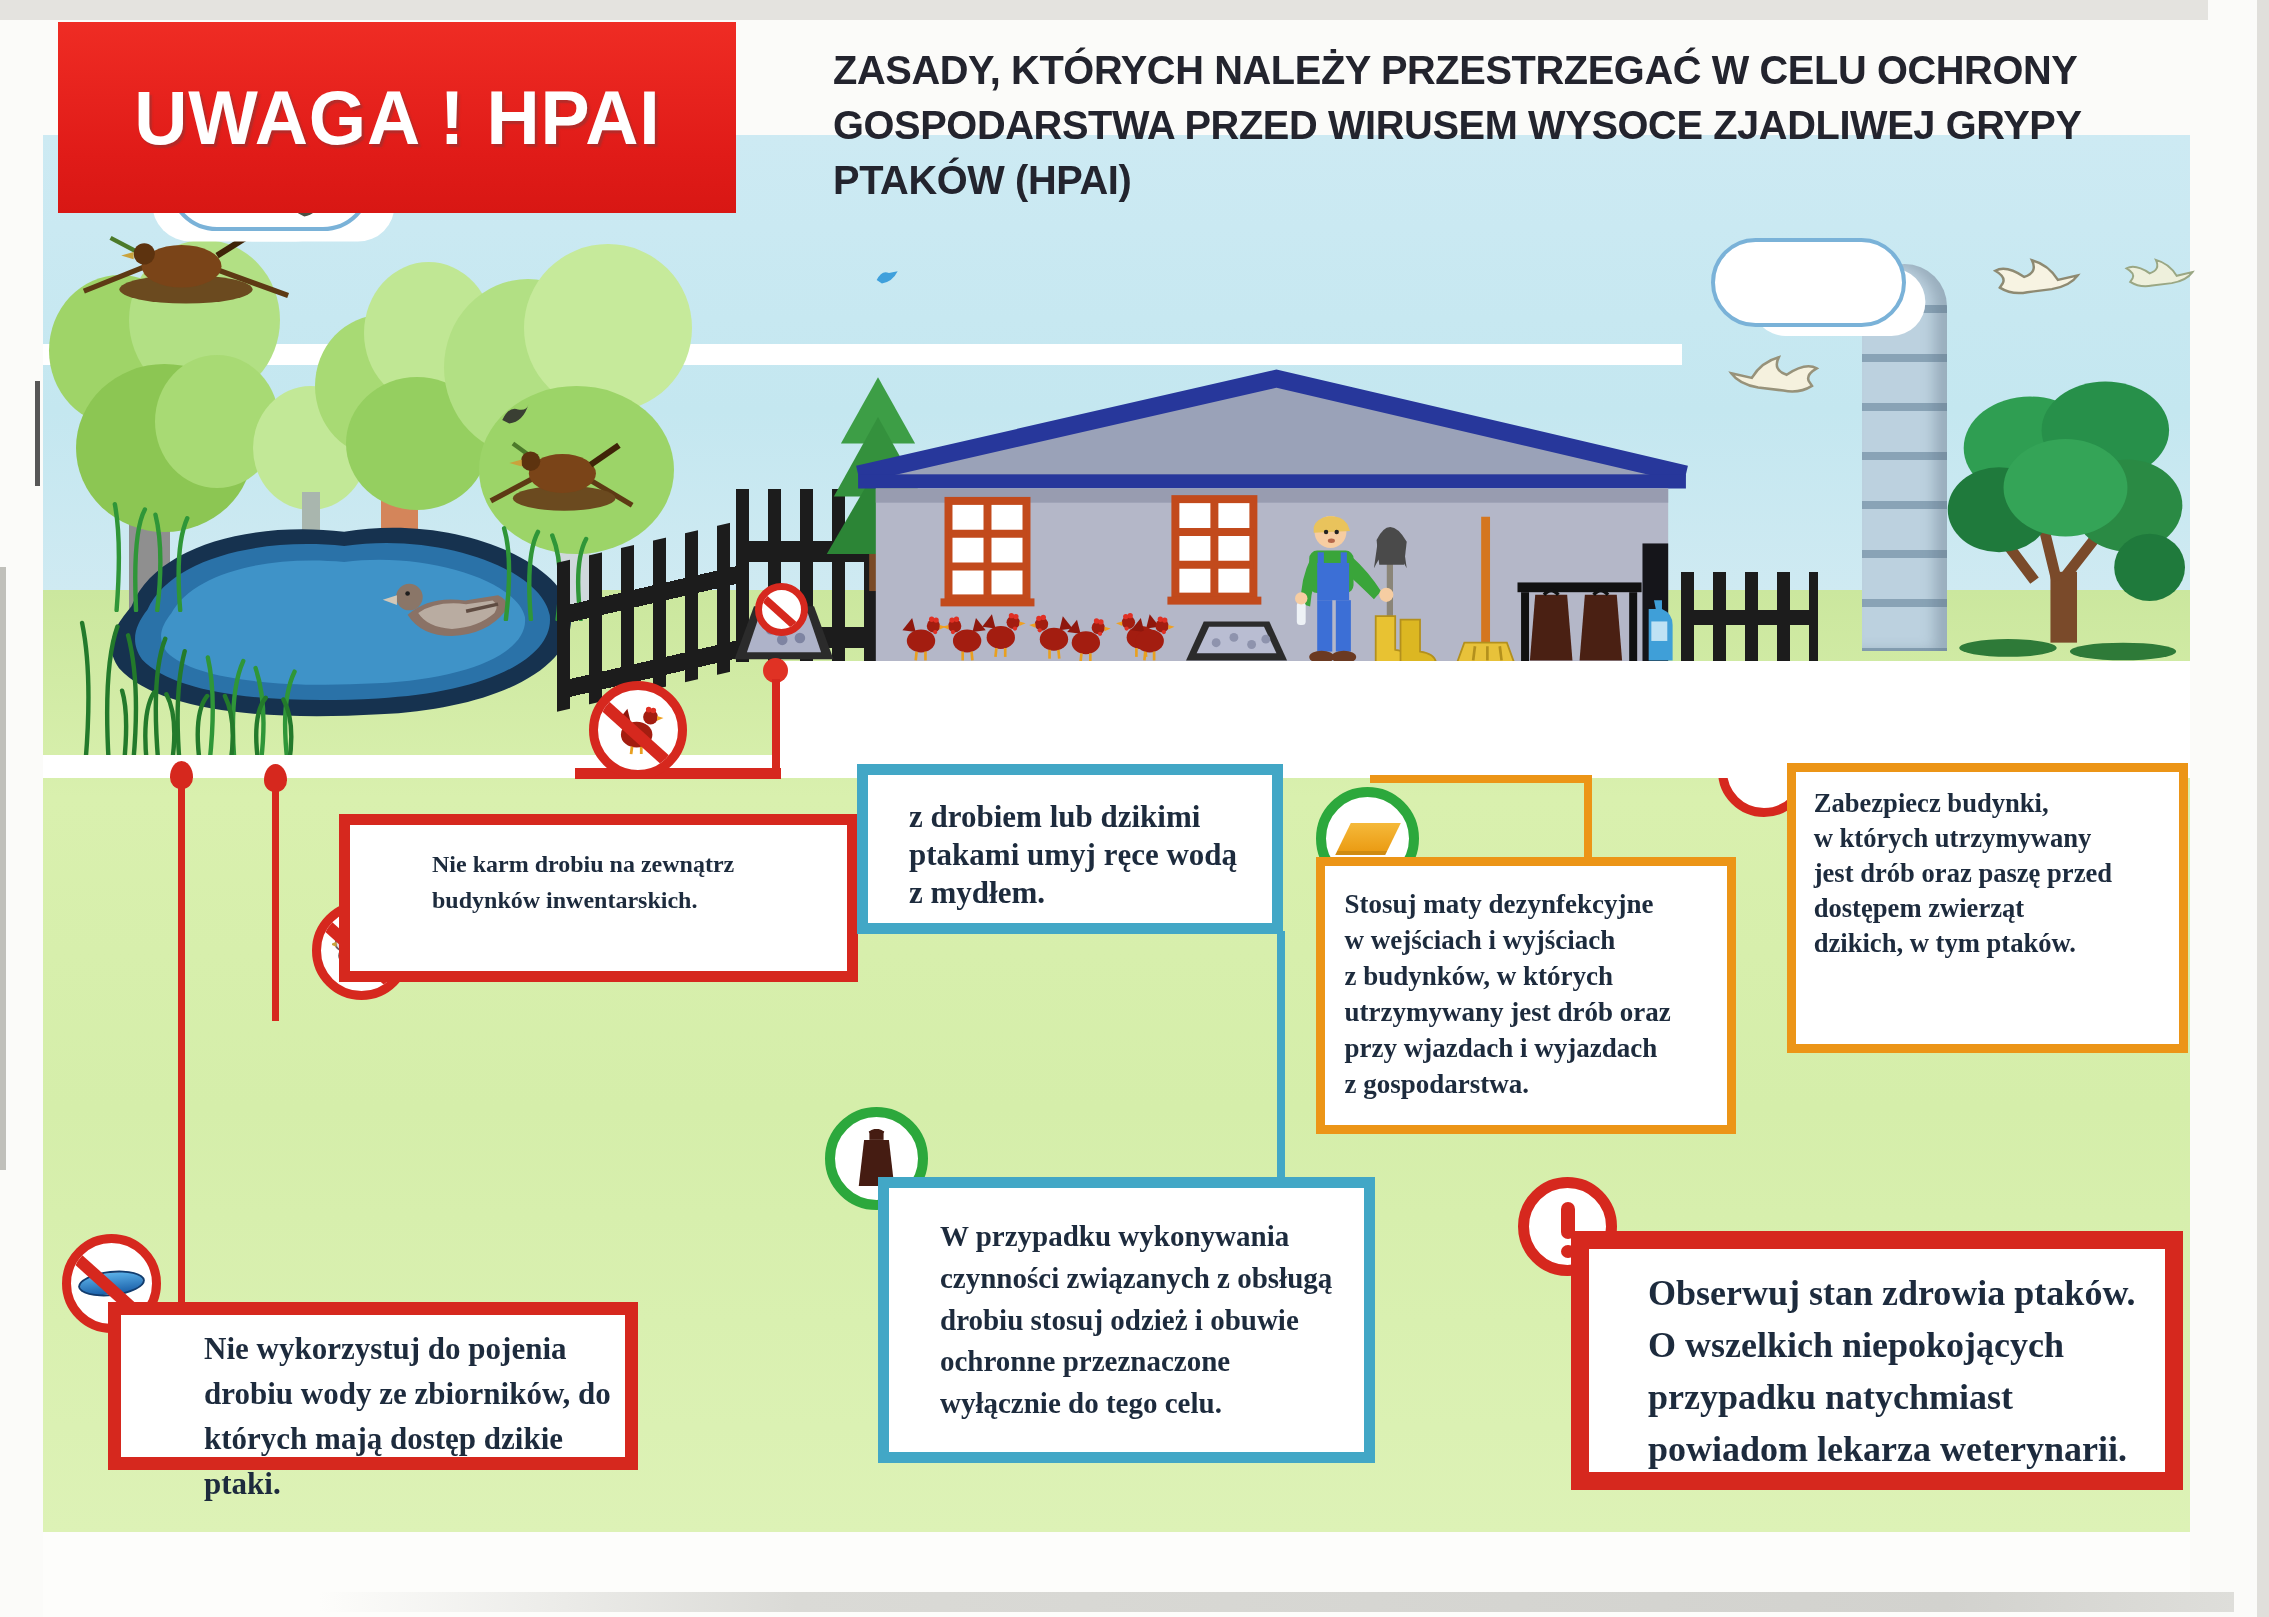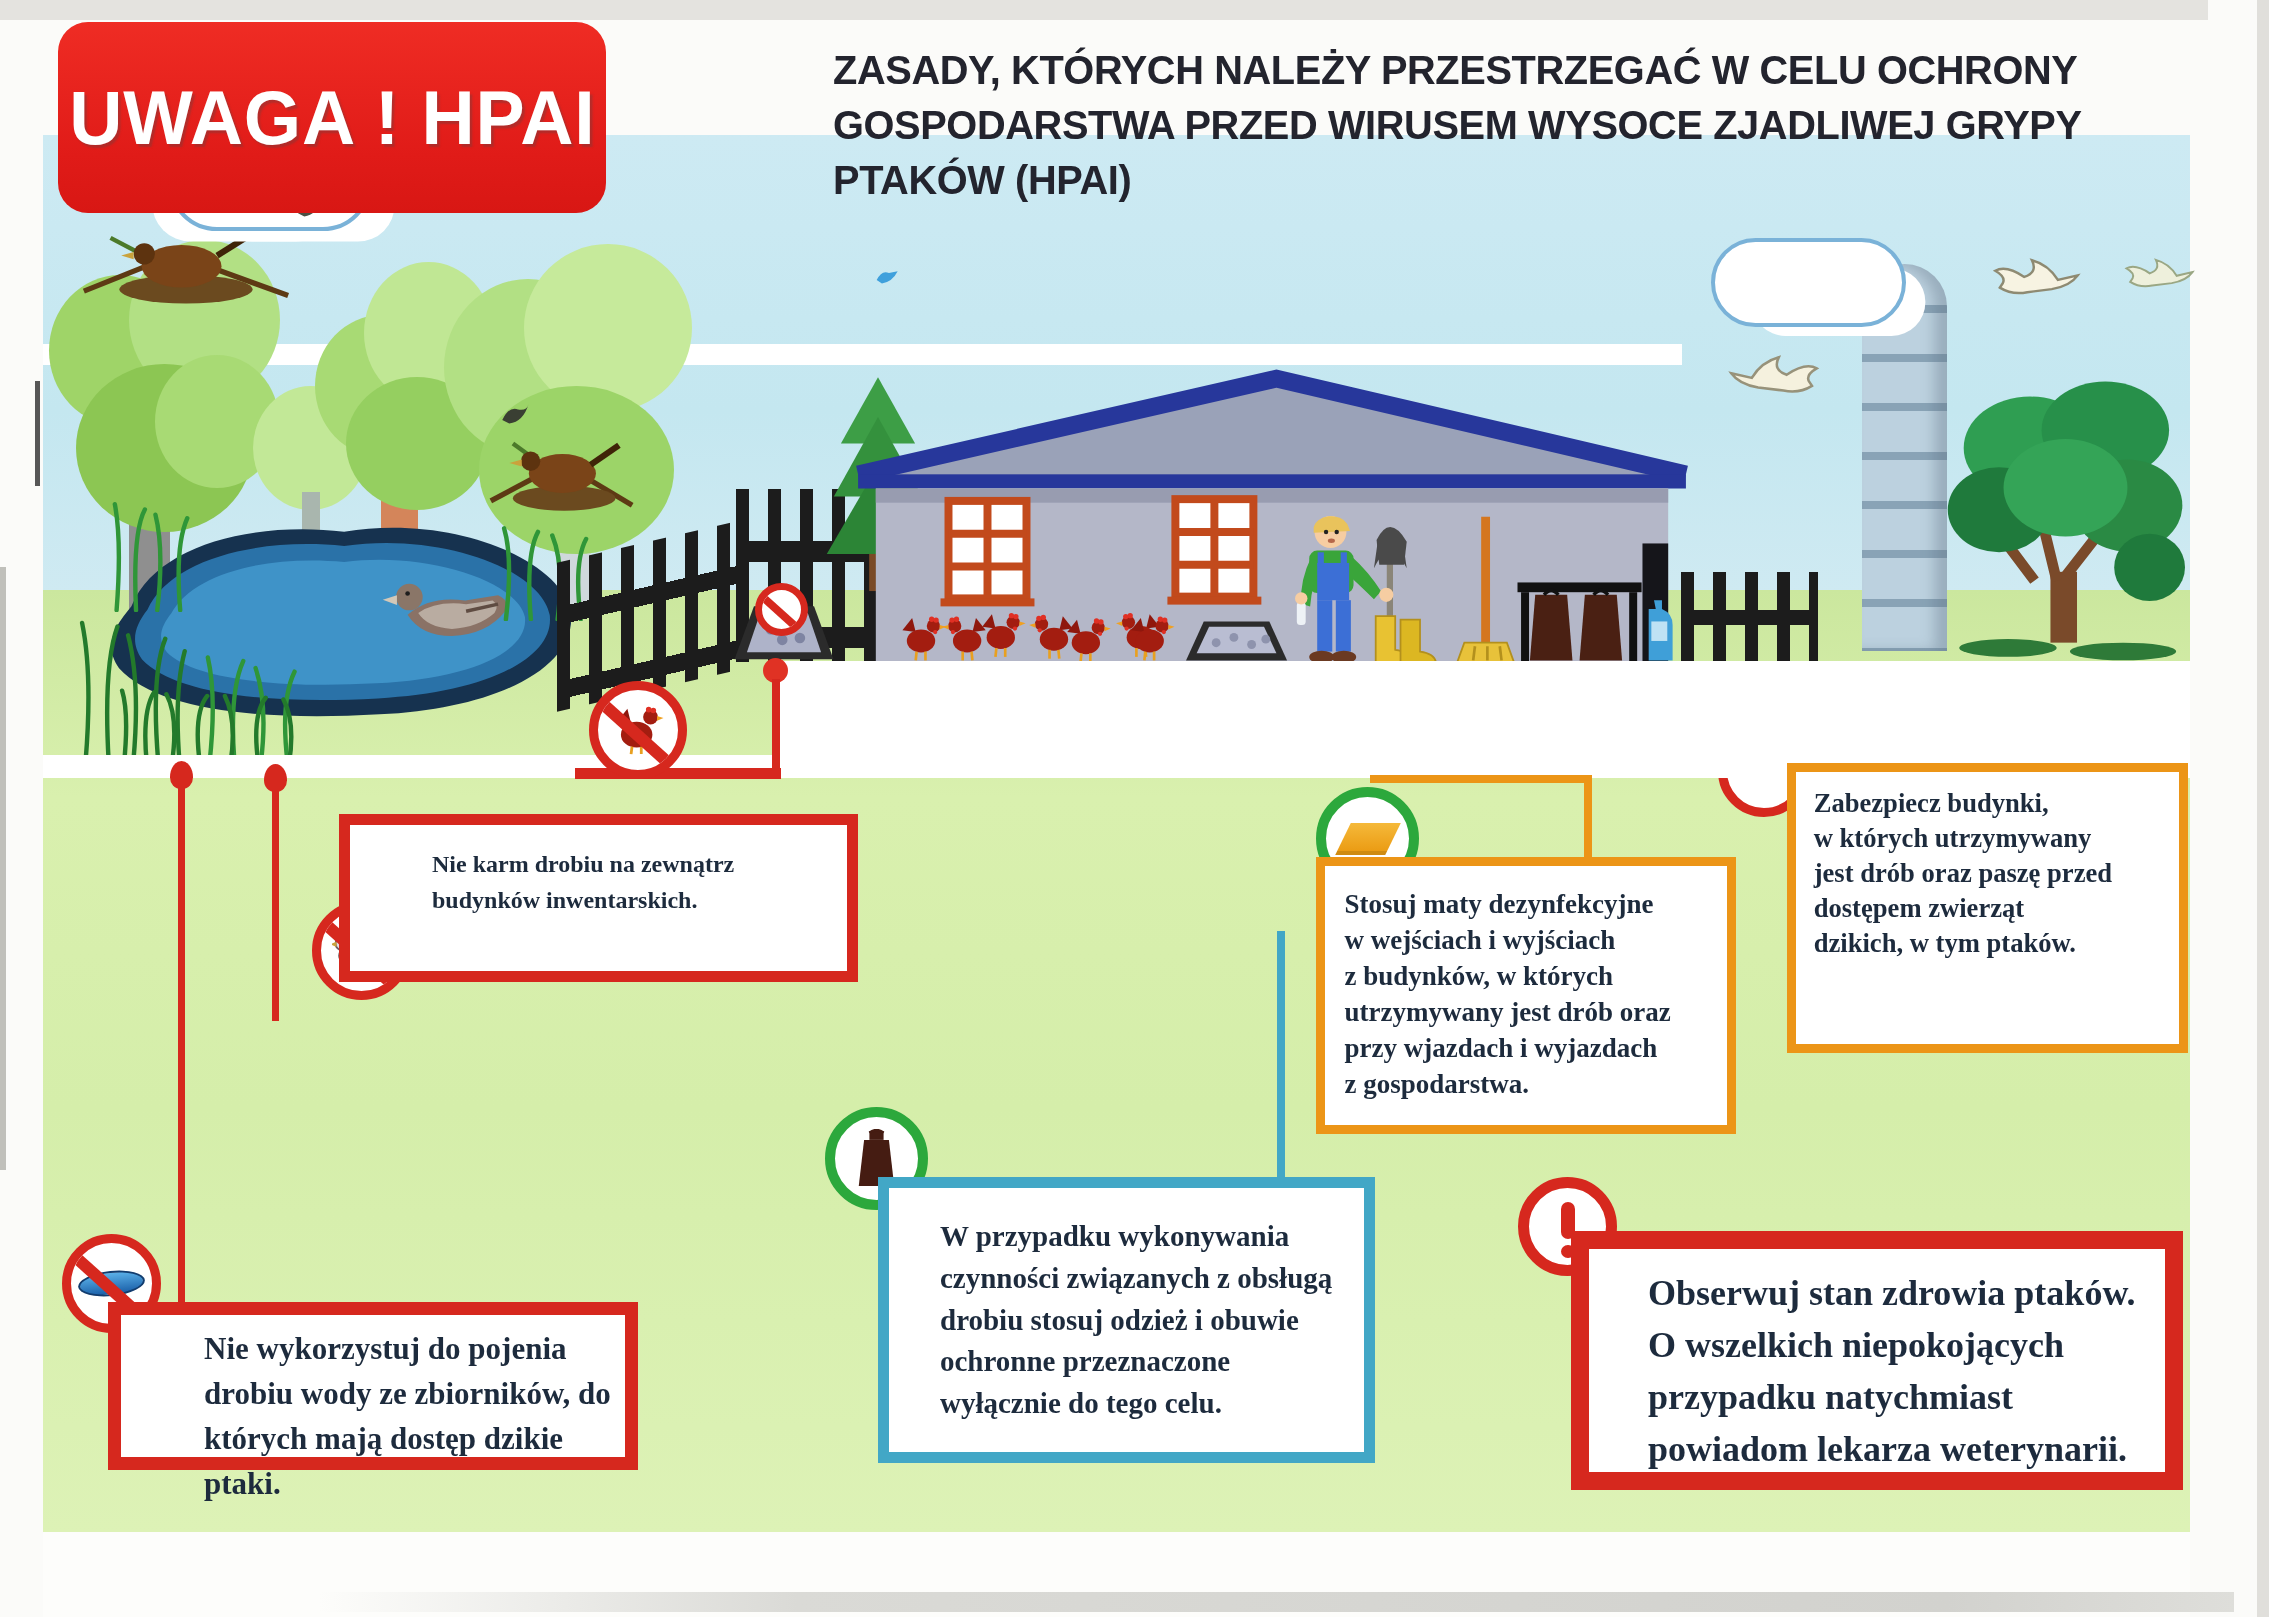--- a/index.html
+++ b/index.html
@@ -42,23 +42,23 @@
            display:flex; align-items:center; justify-content:center; }
   .excl-bar { width:14px; height:37px; background:#d6281e; border-radius:7px; margin:0 auto; }
   .excl-dot { width:14px; height:13.3px; background:#d6281e; border-radius:50%; margin:6.2px auto 0; }
 
   
   .rule { position:absolute; background:#fff; border-style:solid; }
   .rule-text { font-family:"Liberation Serif",serif; font-weight:700; color:#1d2b3d;
                white-space:pre-line; }
 
   
-  .banner { left:58px; top:22px; width:548px; height:191px;
+  .banner { left:58px; top:22px; width:678px; height:191px;
             background:linear-gradient(180deg,#ef2c24,#e01b18 70%,#d81714);
-            display:flex; align-items:center; justify-content:center;border-radius:30px; }
+            display:flex; align-items:center; justify-content:center; }
   .banner-text { color:#fff; font-size:76px; font-weight:700; letter-spacing:0.9px;
                  transform:scaleX(.97); text-shadow:2.7px 2.7px 1.8px rgba(120,60,60,.45); }
   .title { left:833px; top:43px; width:1357px; color:#23242e; font-weight:700;
            font-size:41px; line-height:1.34; white-space:pre-line;
            transform:scaleX(.97); transform-origin:left top; letter-spacing:-0.4px; }
 
   
   .scan-top    { left:0; top:0; width:2270px; height:19.5px; background:#e4e3df; }
   .scan-right  { left:2208px; top:0; width:62px; height:1617px; background:#fbfbf9; }
   .scan-redge  { left:2257px; top:0; width:12.4px; height:1617px; background:#e0dfdb; }
@@ -407,20 +407,25 @@
   <div class="abs" style="left:1518px; top:1177px; width:99px; height:99px; background:#fff; border:11.5px solid #d6281e; border-radius:50%; padding-top:14px;">
     <div class="excl-bar"></div>
     <div class="excl-dot"></div>
   </div>
 
   <div class="rule" style="left:339px; top:814px; width:519px; height:168px; border-width:11.5px; border-color:#d6281e;">
     <div class="rule-text" style="padding:21px 8.9px 0 82px; font-size:24px; line-height:1.5;">Nie karm drobiu na zewnątrz
 budynków inwentarskich.</div>
   </div>
 
+  <div class="rule" style="left:857px; top:764px; width:426px; height:170px; border-width:11.5px; border-color:#42a7c6;">
+    <div class="rule-text" style="padding:23px 5.3px 0 41px; font-size:31px; line-height:1.22;">z drobiem lub dzikimi
+ptakami umyj ręce wodą
+z mydłem.</div>
+  </div>
 
   <div class="rule" style="left:1316px; top:857px; width:420px; height:277px; border-width:9.8px; border-color:#ec9517;">
     <div class="rule-text" style="padding:19.5px 5.3px 0 19.5px; font-size:27px; line-height:1.34;">Stosuj maty dezynfekcyjne
 w wejściach i wyjściach
 z budynków, w których
 utrzymywany jest drób oraz
 przy wjazdach i wyjazdach
 z gospodarstwa.</div>
   </div>
 

